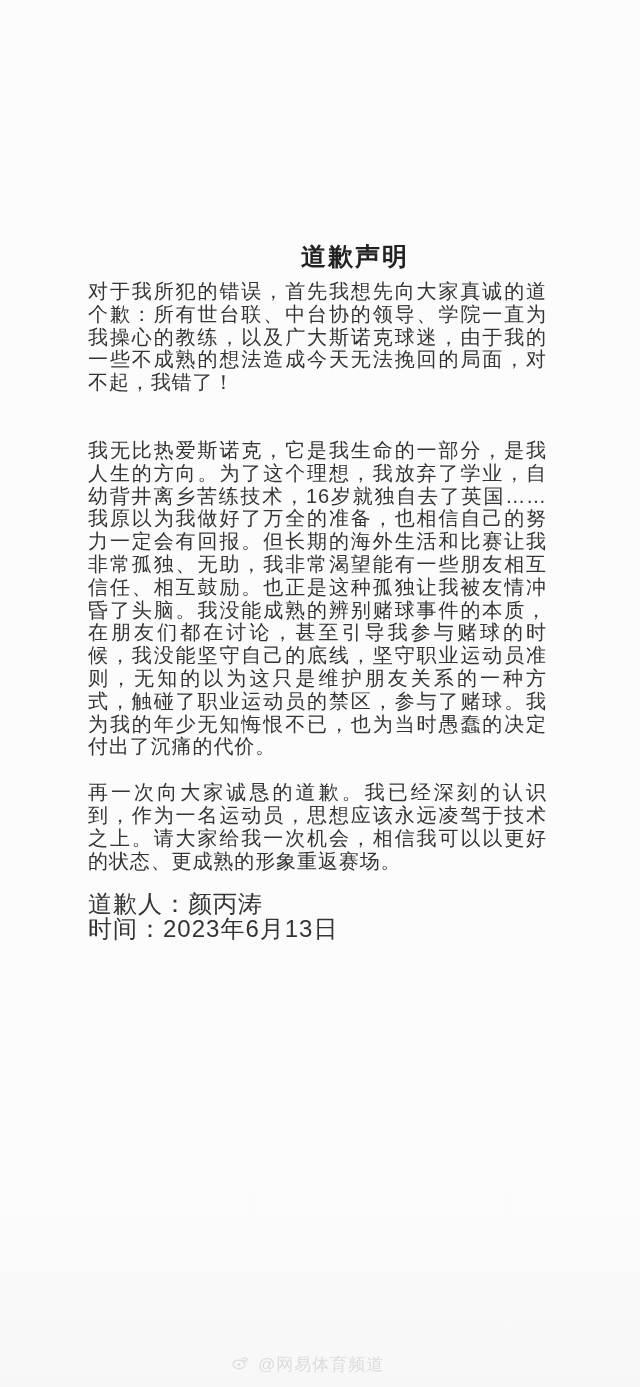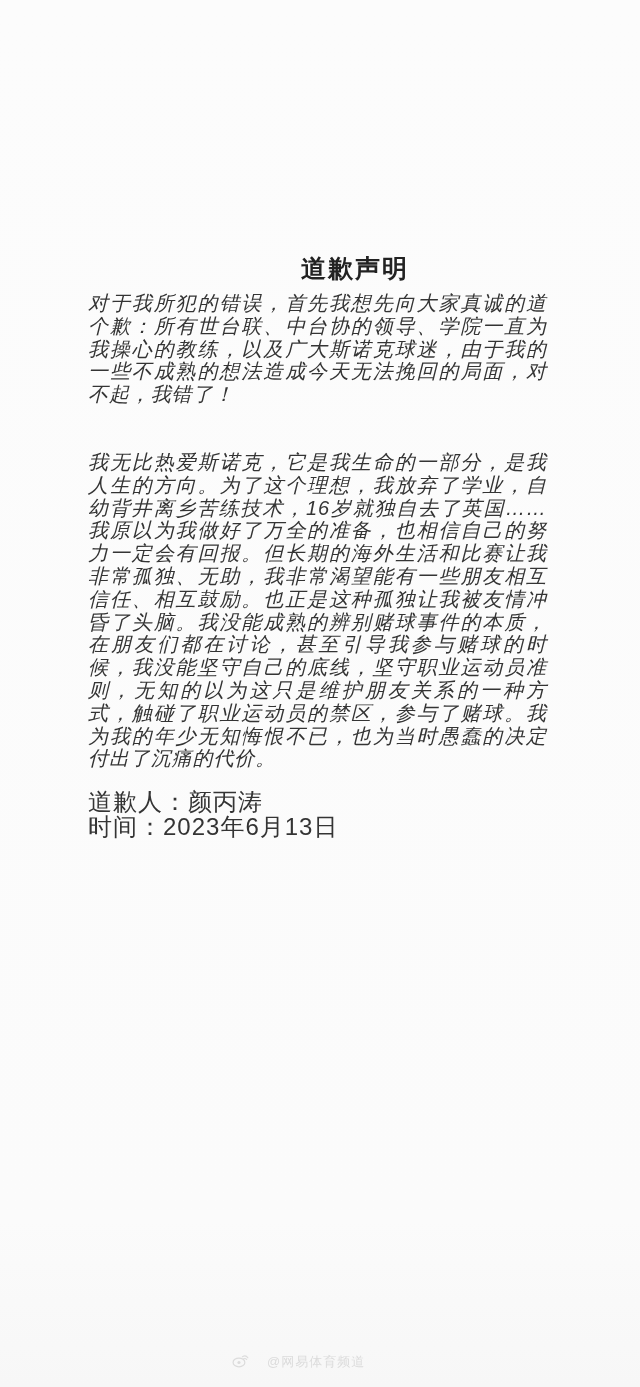--- a/index.html
+++ b/index.html
@@ -15,60 +15,59 @@
     font-family: "Liberation Sans", "DejaVu Sans", sans-serif;
   }
   .paper {
     position: absolute;
     inset: 0;
     background: linear-gradient(180deg, #fcfcfc 0%, #fbfbfb 88%, #f7f7f7 100%);
   }
   .content {
     position: absolute;
     left: 88px;
-    top: 252px;
+    top: 240px;
     width: 468px;
     color: #343434;
   }
   .title {
     font-size: 25px;
     font-weight: 700;
     letter-spacing: 2px;
     text-align: center;
     transform: translateX(33px);
     margin: 0 0 7px 0;
     color: #222;
   }
   .para {
     font-size: 20px;
     line-height: 22.8px;
     letter-spacing: 0.9px;
     text-align: justify;
     text-justify: inter-ideograph;
     margin: 0 9px 23px 0;
-    font-style: italic;
   }
   .para.first-gap {
     margin-bottom: 45px;
   }
   .para:last-of-type {
     margin-bottom: 20px;
   }
   .sig-line {
     font-size: 24px;
     line-height: 24.5px;
     letter-spacing: 1px;
   }
   .watermark {
     position: absolute;
     display: flex;
     align-items: center;
-    gap: 18px;
+    gap: 9px;
     color: #dcdcdc;
-    font-size: 13px;
+    font-size: 17px;
     letter-spacing: 1px;
     white-space: nowrap;
   }
   .watermark.left  { left: 232px; top: 1353px; }
   .watermark.right { right: 4px;  top: 1394px; }
   .wm-icon { flex: 0 0 auto; }
 </style>
 </head>
 <body>
 
@@ -77,20 +76,21 @@
   <div class="content">
 
     <div class="title">道歉声明</div>
 
     <p class="para first-gap">对于我所犯的错误，首先我想先向大家真诚的道个歉：所有世台联、中台协的领导、学院一直为我操心的教练，以及广大斯诺克球迷，由于我的一些不成熟的想法造成今天无法挽回的局面，对不起，我错了！</p>
 
     <p class="para">我无比热爱斯诺克，它是我生命的一部分，是我人生的方向。为了这个理想，我放弃了学业，自幼背井离乡苦练技术，16岁就独自去了英国……我原以为我做好了万全的准备，也相信自己的努力一定会有回报。但长期的海外生活和比赛让我非常孤独、无助，我非常渴望能有一些朋友相互信任、相互鼓励。也正是这种孤独让我被友情冲昏了头脑。我没能成熟的辨别赌球事件的本质，在朋友们都在讨论，甚至引导我参与赌球的时候，我没能坚守自己的底线，坚守职业运动员准则，无知的以为这只是维护朋友关系的一种方式，触碰了职业运动员的禁区，参与了赌球。我为我的年少无知悔恨不已，也为当时愚蠢的决定付出了沉痛的代价。</p>
 
 
 
+    <p class="para">再一次向大家诚恳的道歉。我已经深刻的认识到，作为一名运动员，思想应该永远凌驾于技术之上。请大家给我一次机会，相信我可以以更好的状态、更成熟的形象重返赛场。</p>
 
     <div class="sig-line">道歉人：颜丙涛</div>
 
     <div class="sig-line">时间：2023年6月13日</div>
 
   </div>
 
   <div class="watermark left">
     <span class="wm-icon">
       <svg width="17" height="15" viewBox="0 0 22 19" aria-hidden="true">

